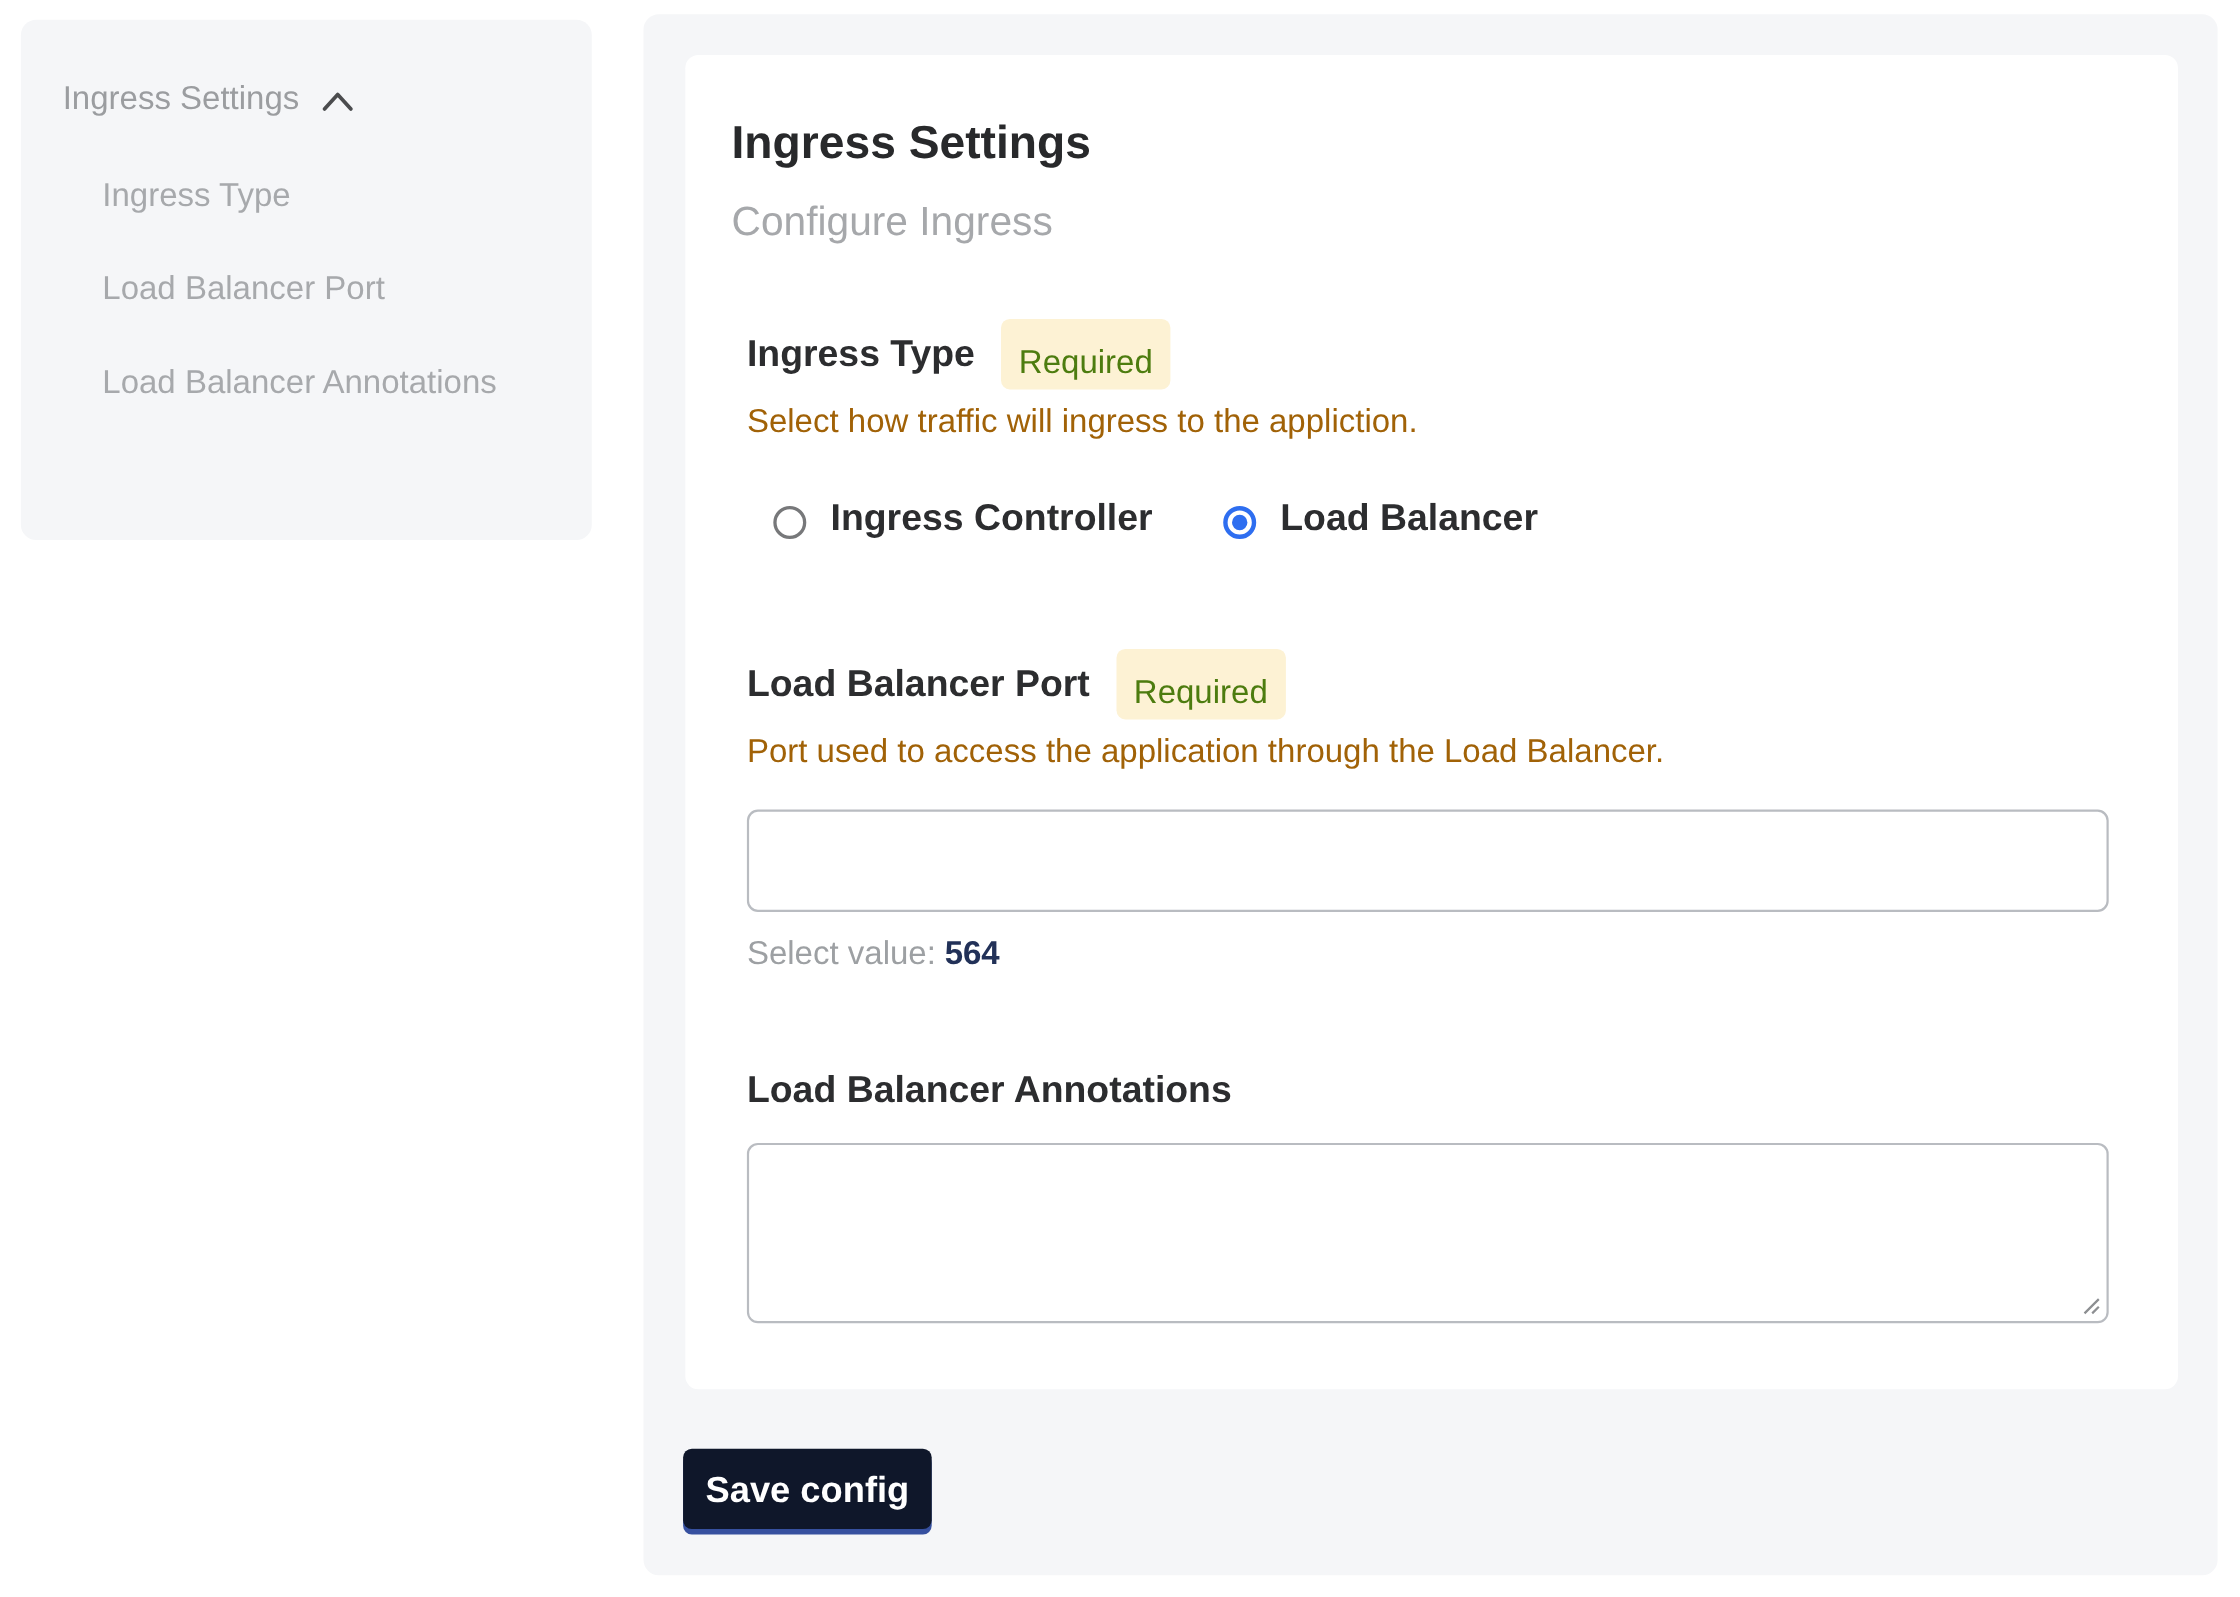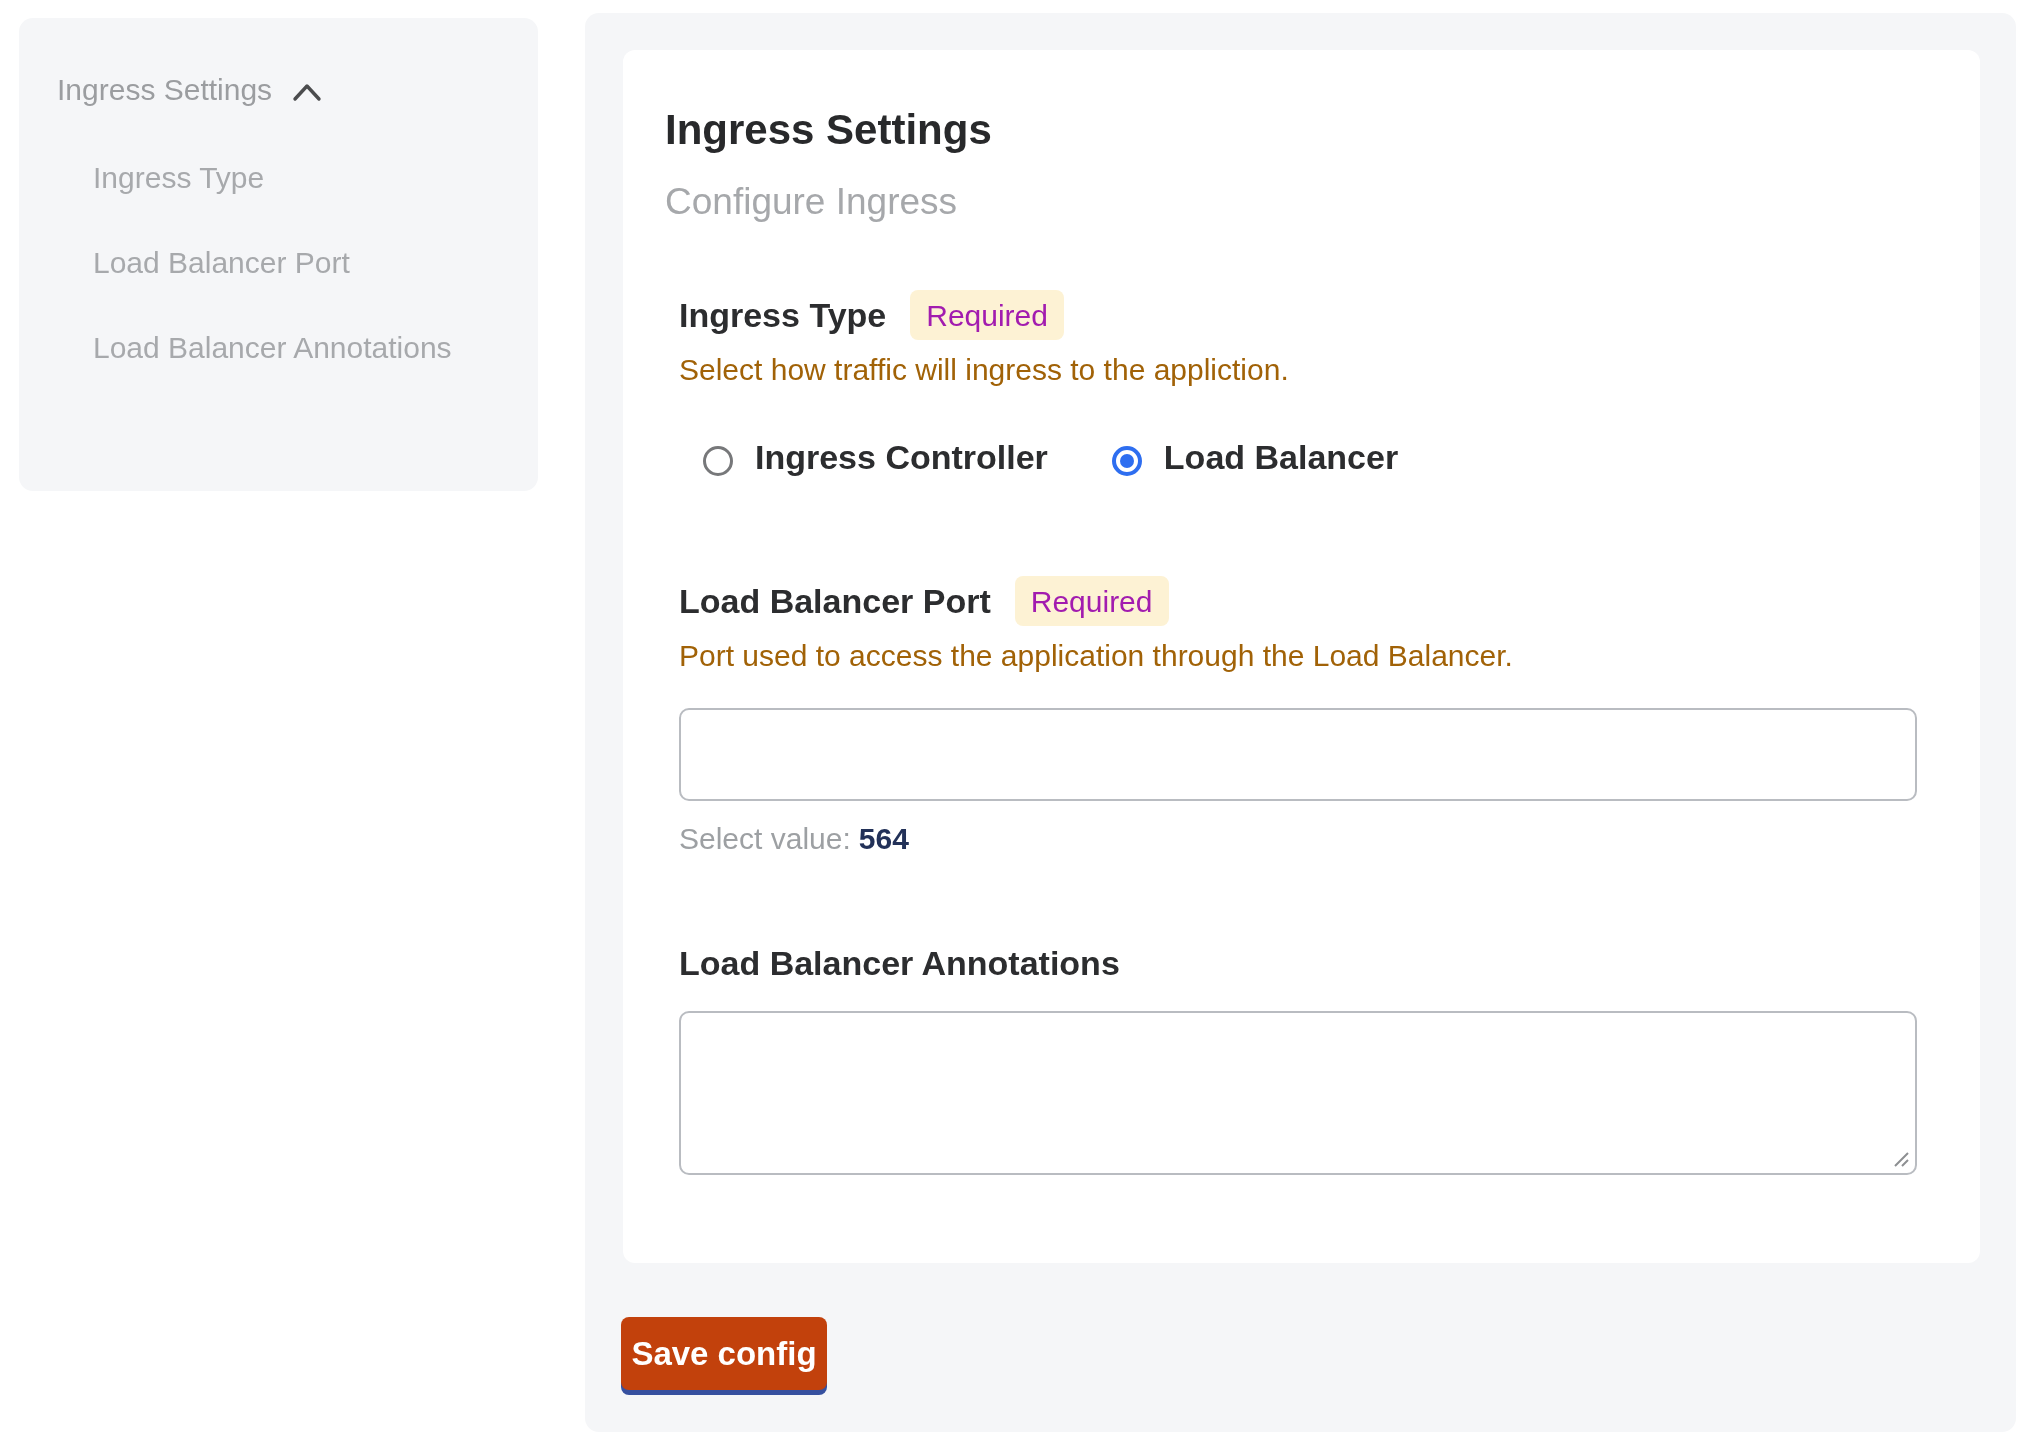--- a/index.html
+++ b/index.html
@@ -21,22 +21,22 @@
   .card { position:absolute; left:38px; top:37px; width:1357px; height:1213px;
     background:#ffffff; border-radius:12px; padding:58px 42px; overflow:hidden; }
 
   .page-title { font-size:42px; line-height:44px; font-weight:700; color:#28292b; }
   .page-subtitle { margin-top:34px; font-size:37px; line-height:32px; color:#a6a8ab; }
 
   .section { margin-left:14px; }
   .sec-1 { margin-top:72px; } .sec-2 { margin-top:100px; } .sec-3 { margin-top:88px; }
   .section-head { display:flex; align-items:center; gap:24px; }
   .section-title { font-size:34px; line-height:40px; font-weight:700; color:#2c2d2f; }
-  .badge { font-size:30px; line-height:34px; color:#a21caf; background:#fdf2d4;
-    padding:9px 16px 7px; border-radius:8px; }
+  .badge { font-size:30px; line-height:34px; color:#4d7c0f; background:#fdf2d4;
+    padding:23px 16px 7px; border-radius:8px; }
   .desc { margin-top:14px; font-size:30px; line-height:32px; color:#a16207; }
 
   .radio-row { margin-top:52px; margin-left:24px; display:flex; align-items:center; gap:64px; }
   .radio-option { display:flex; align-items:flex-end; gap:22px; cursor:pointer; }
   .radio { width:30px; height:30px; border-radius:50%; background:#fff;
     border:3px solid #77787a; position:relative; flex:none; }
   .radio.selected { border:4px solid #2e6ef0; }
   .radio.selected::after { content:''; position:absolute; left:50%; top:50%;
     transform:translate(-50%,-50%); width:14px; height:14px; border-radius:50%; background:#2e6ef0; }
   .radio-label { font-size:34px; line-height:38px; font-weight:700; color:#2c2d2f; }
@@ -47,22 +47,22 @@
 
   .default-row { margin-top:22px; font-size:30px; line-height:32px; color:#9da0a3; }
   .default-value { color:#223158; font-weight:700; margin-left:8px; }
 
   .textarea-wrap { position:relative; width:1238px; margin-top:28px; }
   .annotations { display:block; width:100%; height:164px; border:2px solid #b9bcc1;
     border-radius:10px; background:#fff; resize:none; outline:none;
     font-size:30px; padding:16px 24px; color:#333; font-family:inherit; }
   .grip { position:absolute; right:5px; bottom:5px; width:22px; height:22px; cursor:nwse-resize; }
 
-  .save-btn { position:absolute; left:36px; top:1304px; width:206px; height:73px;
-    background:#c2410c; border:none; border-radius:8px; box-shadow:0 5px 0 #36509f;
+  .save-btn { position:absolute; left:36px; top:1304px; width:226px; height:73px;
+    background:#0f172a; border:none; border-radius:8px; box-shadow:0 5px 0 #36509f;
     color:#ffffff; font-size:33px; font-weight:700; font-family:inherit; cursor:pointer; }
 </style>
 </head>
 <body>
 
 <nav class="sidebar">
   <div class="sidebar-header">
     <span class="sidebar-header-label">Ingress Settings</span>
     <svg class="chev" viewBox="0 0 34 24">
       <path d="M5 19 L17 6 L29 19" fill="none" stroke="#4b4c4e" stroke-width="3.4" stroke-linecap="round" stroke-linejoin="round"></path>

